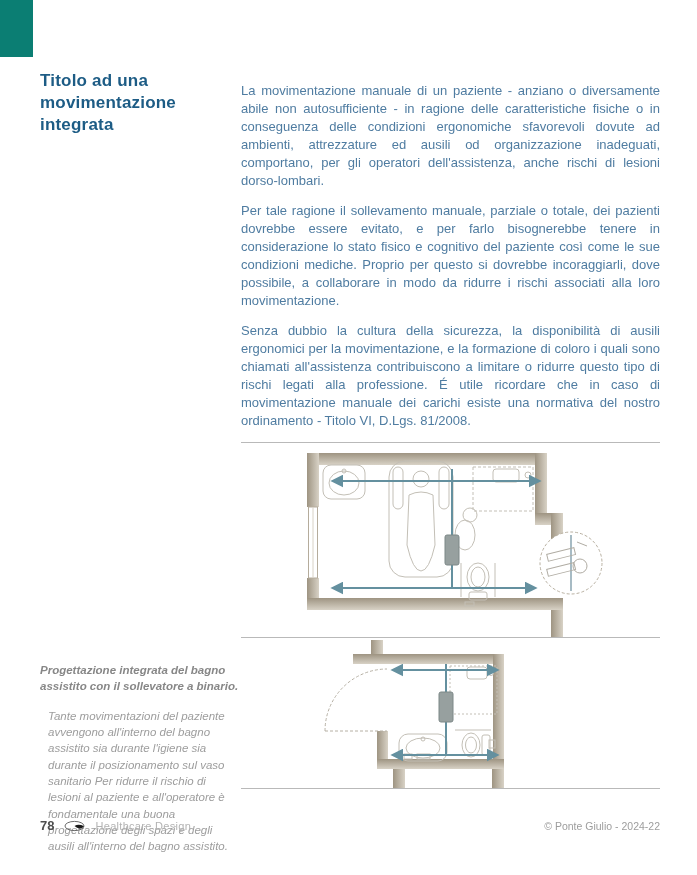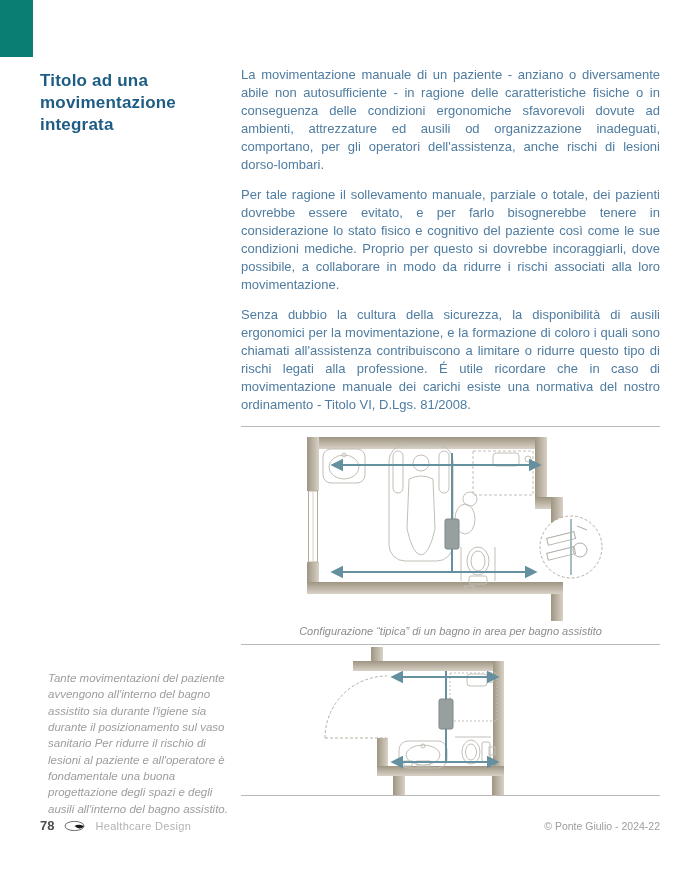--- a/index.html
+++ b/index.html
@@ -7,21 +7,21 @@
     position:relative; width:697px; height:875px; margin:0 auto;
     background:#ffffff; overflow:hidden;
     font-family:"Liberation Sans", sans-serif;
   }
   .corner-square { position:absolute; left:0; top:0; width:33px; height:57px; background:var(--accent-teal,#0b7e73); }
   .heading {
     position:absolute; left:40px; top:70px; width:195px;
     font-size:17px; font-weight:bold; line-height:1.28; letter-spacing:.2px;
     color:var(--heading-blue,#1d5c85); margin:0;
   }
-  .column { position:absolute; left:241px; top:66px; width:419px; }
+  .column { position:absolute; left:241px; top:82px; width:419px; }
   .column p.body {
     font-size:13px; line-height:18px; text-align:justify;
     color:var(--body-blue,#4f7ca1); margin:0 0 12px 0;
   }
   hr.rule { border:none; border-top:1px solid #b9b9b9; margin:0; }
   svg.fig { display:block; margin:2px 0 0 0; }
   .caption {
     font-size:11px; font-style:italic; color:#8c8c8c; text-align:center;
     margin:4px 0 7px 0;
   }
@@ -125,21 +125,20 @@
         <circle cx="330" cy="118" r="31" fill="#ffffff" stroke="#b9b1a2" stroke-width="1" stroke-dasharray="3 2"></circle>
         <line x1="330" y1="90" x2="330" y2="146" stroke="#8aa5b0" stroke-width="1.5"></line>
         <g fill="none" stroke="#b0aca3" stroke-width="1">
           <rect x="306" y="106" width="28" height="7" transform="rotate(-14 320 109)"></rect>
           <rect x="306" y="121" width="28" height="7" transform="rotate(-14 320 124)"></rect>
           <circle cx="339" cy="121" r="7"></circle>
           <path d="M336 97 l10 4"></path>
         </g>
       </g>
     </svg>
-    <div class="caption">Configurazione “tipica” di un bagno in area per bagno assistito</div>
 
     <hr class="rule">
 
     <svg class="fig" width="419" height="148" viewBox="0 0 419 148">
       <defs>
         <linearGradient id="wgv2" x1="0" y1="0" x2="0" y2="1">
           <stop offset="0" stop-color="#9e9482"></stop>
             <stop offset="1" stop-color="#d8d2c6"></stop>
         </linearGradient>
         <linearGradient id="wgh2" x1="0" y1="0" x2="1" y2="0">
@@ -194,20 +193,21 @@
         <line x1="152" y1="115" x2="256" y2="115" marker-start="url(#arr2)" marker-end="url(#arr2)"></line>
         <line x1="205" y1="24" x2="205" y2="115"></line>
       </g>
       <rect x="198" y="52" width="14" height="30" rx="2" fill="#97a09f" stroke="#7d8887"></rect>
     </svg>
 
     <hr class="rule">
   </div>
 
   <div class="sidebar">
+    <p class="sidebar-title">Progettazione integrata del bagno assistito con il sollevatore a binario.</p>
     <p class="sidebar-note">Tante movimentazioni del paziente avvengono all'interno del bagno assistito sia durante l'igiene sia durante il posizionamento sul vaso sanitario Per ridurre il rischio di lesioni al paziente e all'operatore è fondamentale una buona progettazione degli spazi e degli ausili all'interno del bagno assistito.</p>
   </div>
 
   <div class="footer">
     <span class="page-number">78</span>
     <span class="logo">
       <svg width="22" height="12" viewBox="0 0 22 12">
         <ellipse cx="10.5" cy="6" rx="9.5" ry="4.6" fill="none" stroke="#6b6b6b" stroke-width="1"></ellipse>
         <path d="M10.5 6 Q14.5 3.6 20 6.2 Q15.5 10.8 10.5 6 Z" fill="#1a1a1a"></path>
       </svg>

